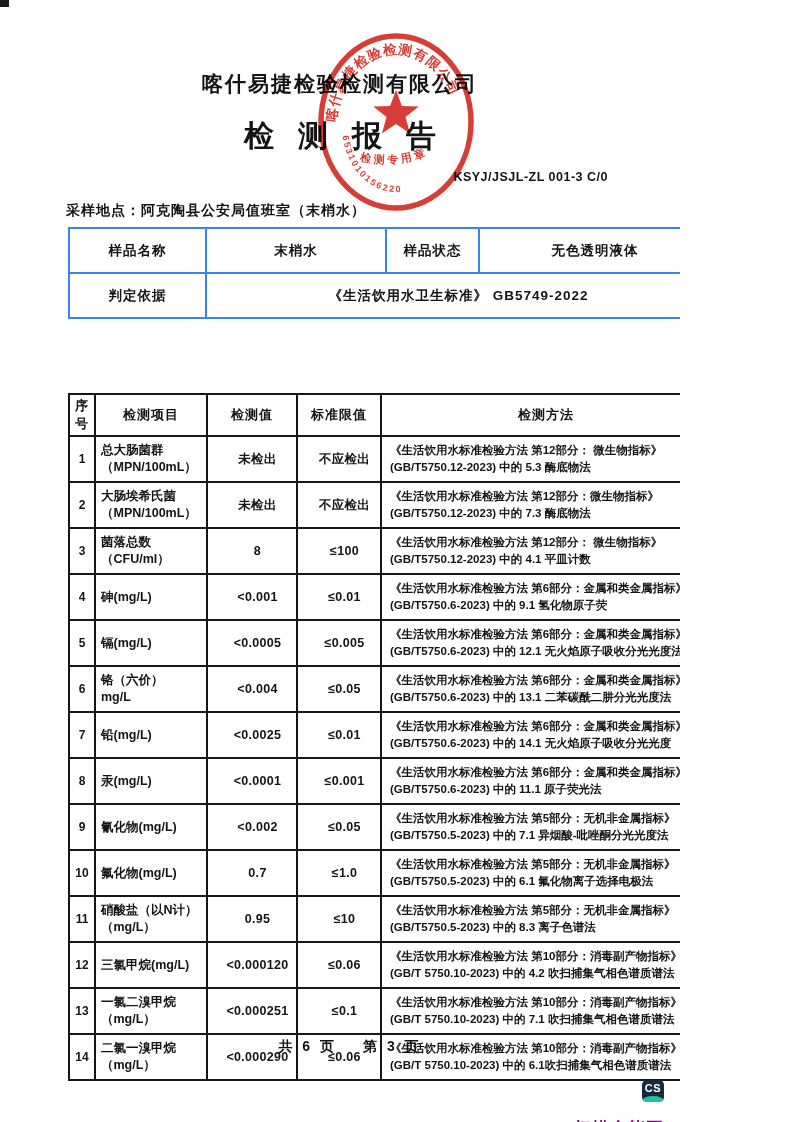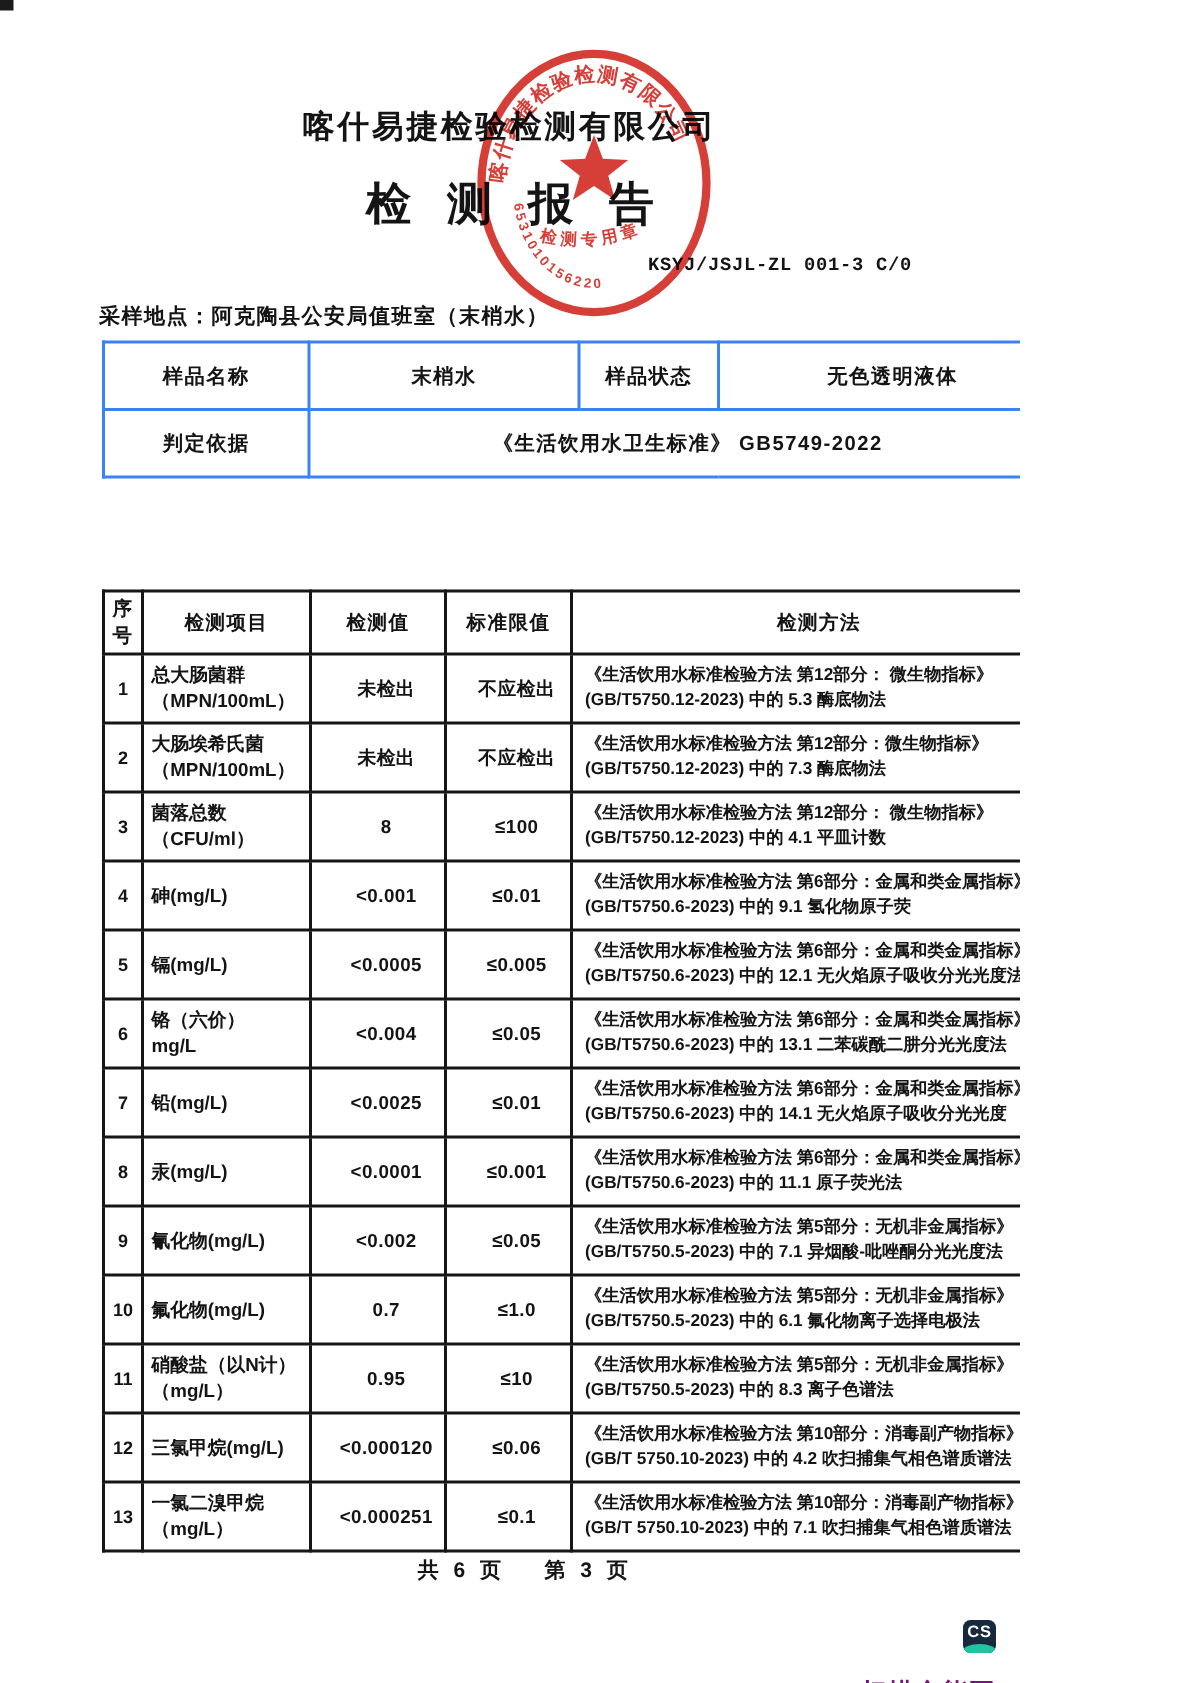--- a/index.html
+++ b/index.html
@@ -9,21 +9,21 @@
     color:#141414;overflow:hidden;
   }
   .corner-mark{position:absolute;left:0;top:0;width:9px;height:7px;background:#1b1b1b;}
 
   
   .company{position:absolute;left:0;top:70px;width:100%;text-align:center;
     font-size:21px;font-weight:bold;letter-spacing:2px;}
   .report-title{position:absolute;left:0;top:116px;width:100%;text-align:center;
     font-size:30px;font-weight:bold;letter-spacing:24px;text-indent:24px;}
   .doc-code{position:absolute;right:72px;top:170px;font-size:12.5px;font-weight:bold;
-    font-family:Liberation Mono, monospace;letter-spacing:.5px;}
+    font-family:Liberation Sans, sans-serif;letter-spacing:.5px;}
   .sampling-line{position:absolute;left:66px;top:202px;font-size:14px;font-weight:bold;letter-spacing:1px;}
 
   
   .stamp{position:absolute;left:314px;top:30px;width:164px;height:184px;
     mix-blend-mode:multiply;opacity:.88;filter:blur(.4px);pointer-events:none;}
   .stamp-fragment{position:absolute;left:733px;top:408px;width:46px;height:172px;
     mix-blend-mode:multiply;opacity:.85;filter:blur(.7px);pointer-events:none;}
 
   
   table{border-collapse:collapse;table-layout:fixed;}
@@ -244,20 +244,29 @@
         </tr>
         <tr>
           <td class="c-no">13</td>
           <td class="c-item">一氯二溴甲烷
 （mg/L）</td>
           <td class="c-val">&lt;0.000251</td>
           <td class="c-lim">≤0.1</td>
           <td class="c-method">《生活饮用水标准检验方法  第10部分：消毒副产物指标》
 (GB/T 5750.10-2023) 中的 7.1 吹扫捕集气相色谱质谱法</td>
         </tr>
+        <tr>
+          <td class="c-no">14</td>
+          <td class="c-item">二氯一溴甲烷
+（mg/L）</td>
+          <td class="c-val">&lt;0.000290</td>
+          <td class="c-lim">≤0.06</td>
+          <td class="c-method">《生活饮用水标准检验方法  第10部分：消毒副产物指标》
+(GB/T 5750.10-2023) 中的 6.1吹扫捕集气相色谱质谱法</td>
+        </tr>
       </tbody>
   </table>
 
   <div class="page-footer">
     <span>共 6 页</span><span class="gap"></span><span>第 3 页</span>
   </div>
 
   <div class="scan-badge">
     <div class="row">
       <div class="cs-icon" style="background: rgb(22, 41, 61);">

